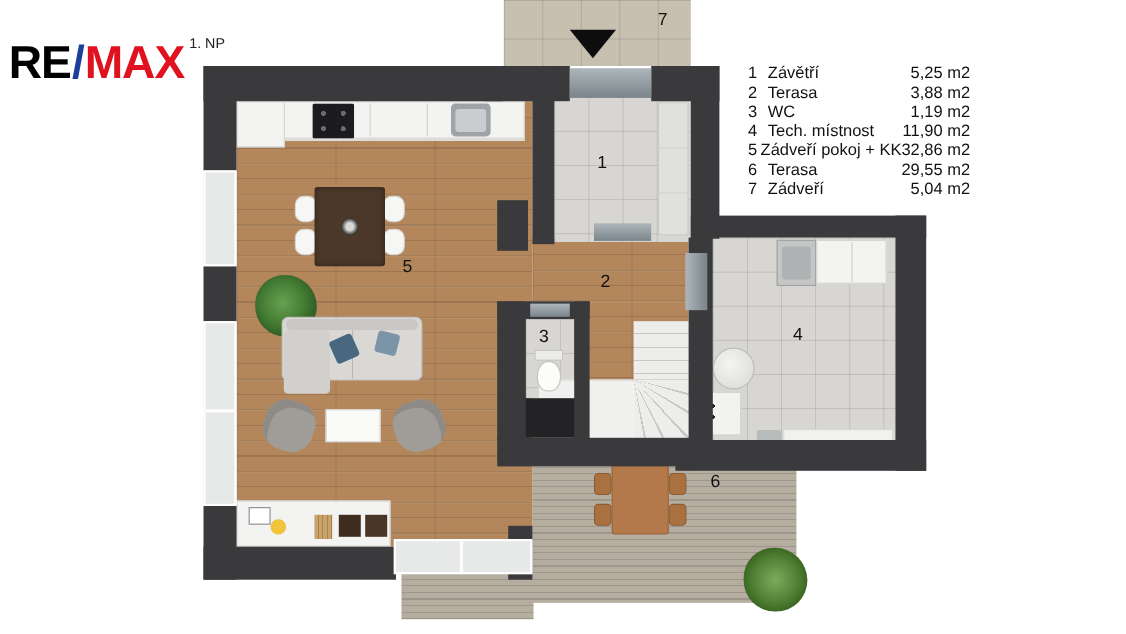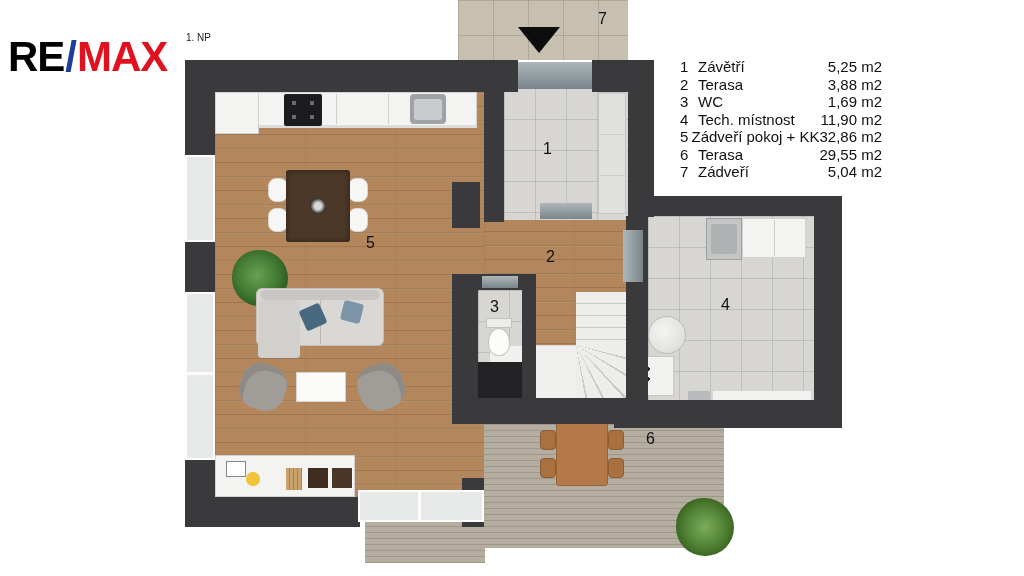--- a/index.html
+++ b/index.html
@@ -2,21 +2,21 @@
 <html style="--brand-red: #e0121f; --brand-blue: #1b3f9b; --wall: #3a3a3c; --wood: #b3865c; --tile: #d7d6d2; --porch-tile: #c7c0b1; --deck: #b4ada0; --pillow-blue: #48687f; --pillow-blue-light: #7b94a8;"><head>
 <meta charset="utf-8">
 <style>
   html,body{margin:0;padding:0;background:#ffffff;}
   body{width:1024px;height:576px;font-family:"Liberation Sans",sans-serif;position:relative;overflow:hidden;}
   .abs{position:absolute;}
   
   .logo{left:8px;top:36px;font-size:42px;font-weight:800;letter-spacing:-1px;line-height:1;}
   .logo .re,.logo .max{color:var(--brand-red);}
   .logo .slash{color:var(--brand-blue);font-weight:900;padding:0 1px;}
-  .plan-label{left:186px;top:32px;font-size:10px;color:#222;}
+  .plan-label{left:172px;top:32px;font-size:13px;color:#222;}
   
   .legend{left:680px;top:58px;width:202px;font-size:15px;color:#111;}
   .legend-row{display:flex;line-height:17.5px;white-space:nowrap;}
   .legend-num{width:18px;}
   .legend-name{flex:1;}
   .legend-area{text-align:right;}
   
   .wall{background:var(--wall);}
   .wood{background:
     repeating-linear-gradient(180deg,rgba(255,255,255,.06) 0 2px,rgba(255,255,255,0) 2px 28px),
@@ -61,21 +61,21 @@
 
   <div class="legend-row">
     <span class="legend-num">2</span>
     <span class="legend-name">Terasa</span>
     <span class="legend-area">3,88 m2</span>
   </div>
 
   <div class="legend-row">
     <span class="legend-num">3</span>
     <span class="legend-name">WC</span>
-    <span class="legend-area">1,69 m2</span>
+    <span class="legend-area">1,19 m2</span>
   </div>
 
   <div class="legend-row">
     <span class="legend-num">4</span>
     <span class="legend-name">Tech. místnost</span>
     <span class="legend-area">11,90 m2</span>
   </div>
 
   <div class="legend-row">
     <span class="legend-num">5</span>

